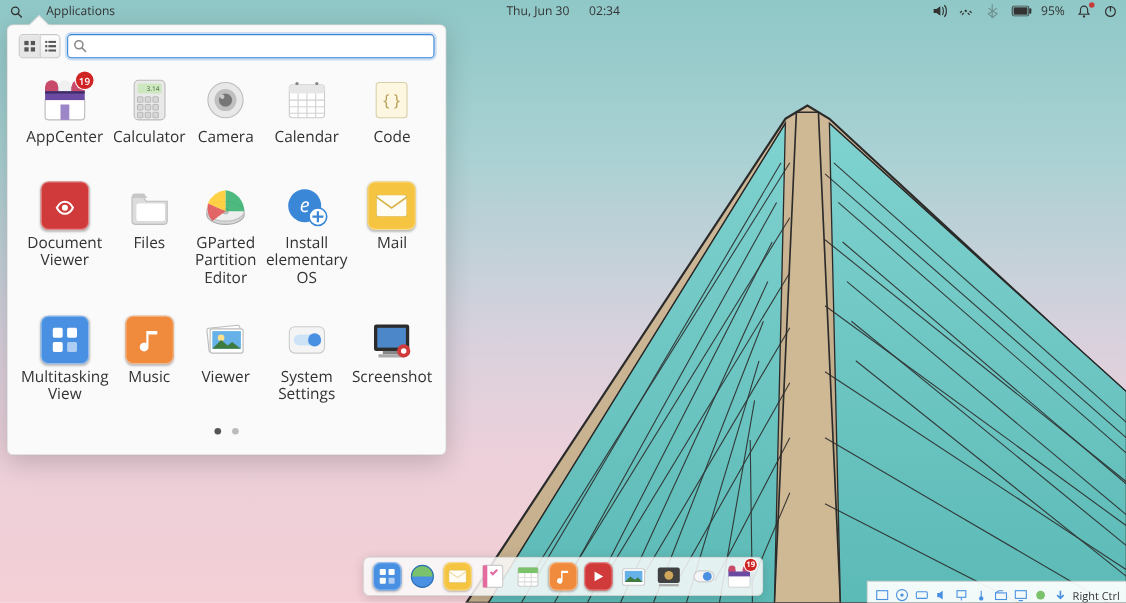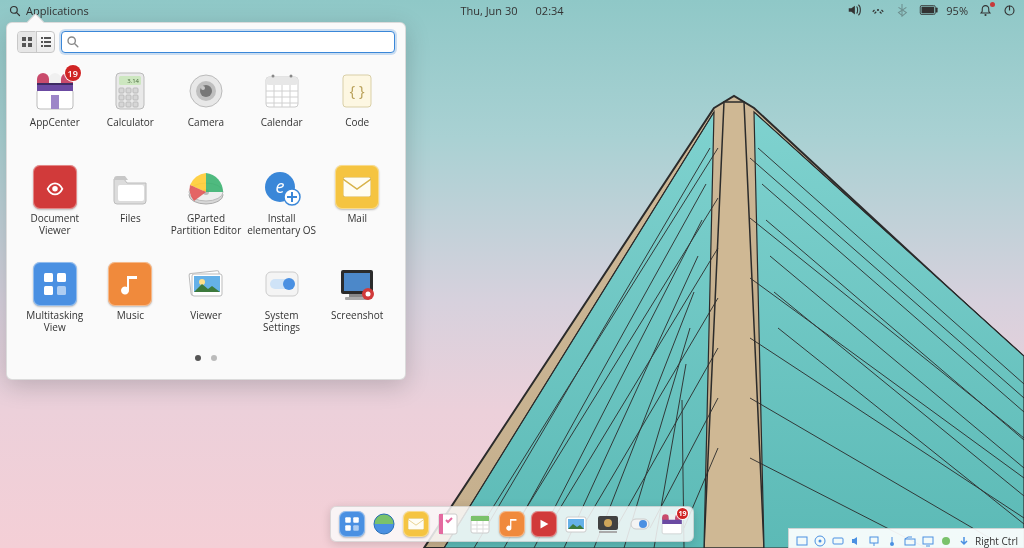--- a/index.html
+++ b/index.html
@@ -34,21 +34,21 @@
   .panel .p-center,
   .panel .p-right {
     display: flex;
     align-items: center;
     gap: 10px;
   }
   .panel .p-left { flex: 1; }
   .panel .p-center { flex: 0; white-space: nowrap; }
   .panel .p-right { flex: 1; justify-content: flex-end; }
   .panel .ico { width: 14px; height: 14px; display: inline-flex; align-items: center; justify-content: center; }
-  .panel .apps-btn { display: flex; align-items: flex-end; gap: 4px; cursor: pointer; }
+  .panel .apps-btn { display: flex; align-items: flex-end; gap: 20px; cursor: pointer; }
   .p-center span { margin: 0 4px; }
   .tri-ind { position: relative; }
   .tri-ind::after { content:""; position:absolute; top:-1px; right:-3px; width:5px; height:5px; border-radius:50%; background:#c73a3a; }
 
   
   .launcher {
     position: absolute;
     top: 22px; left: 6px;
     width: 400px;
     background: #fafafa;
@@ -99,21 +99,21 @@
   }
   .app {
     display:flex; flex-direction:column; align-items:center; gap:4px;
     cursor:pointer; padding:4px 2px; border-radius:6px;
   }
   .app-ico {
     width:44px; height:44px; position:relative;
     display:flex; align-items:center; justify-content:center;
     border-radius:8px;
   }
-  .app-label { font-size:10px; color:#333; text-align:center; line-height:1.15; min-height:22px; }
+  .app-label { font-size:14px; color:#333; text-align:center; line-height:1.15; min-height:22px; }
   .badge {
     position:absolute; top:-4px; right:-4px;
     min-width:16px; height:16px; padding:0 3px;
     background:#d02424; color:#fff; font-size:9px; font-weight:600;
     border-radius:8px; display:flex; align-items:center; justify-content:center;
     box-shadow:0 0 0 1px #fff;
   }
   .pager { display:flex; gap:10px; justify-content:center; margin-top:14px; }
   .pager .dot { width:6px; height:6px; border-radius:50%; background:#bbb; cursor:pointer; }
   .pager .dot.active { background:#555; }

